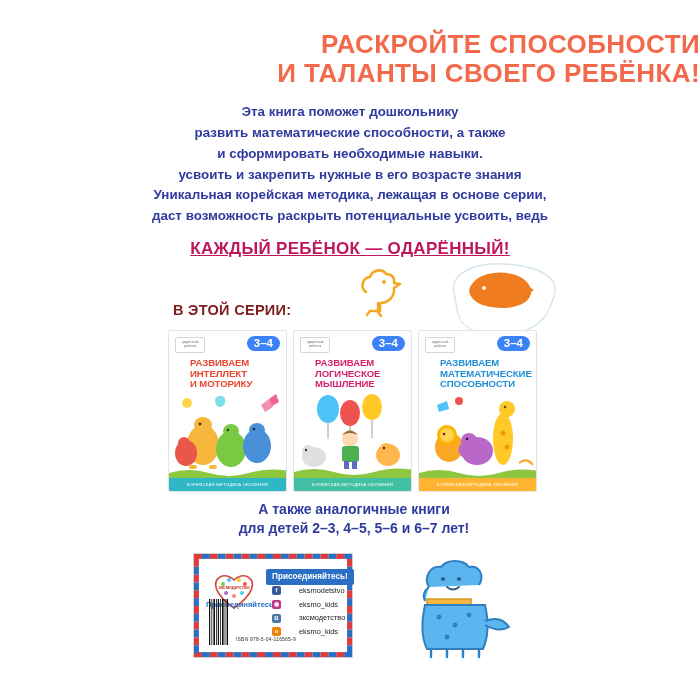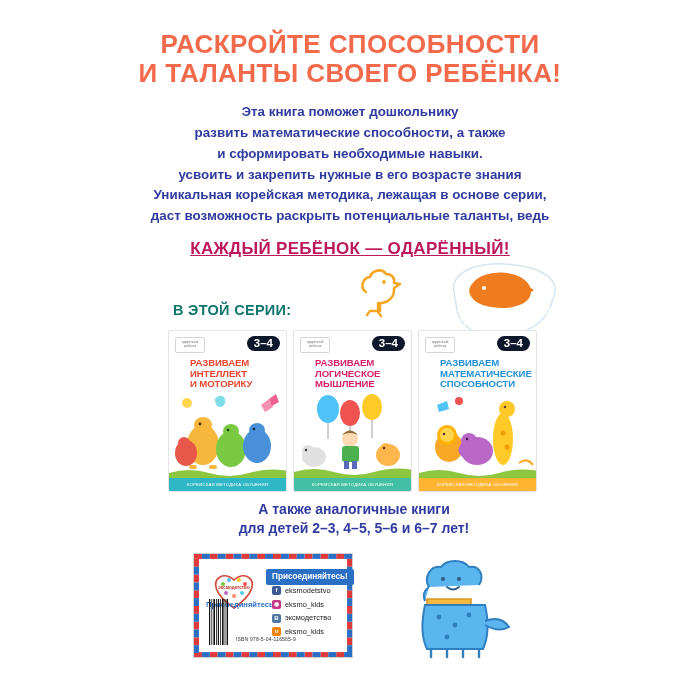--- a/index.html
+++ b/index.html
@@ -8,21 +8,21 @@
     width:700px; height:700px;
     background:#ffffff;
     font-family:"Liberation Sans", sans-serif;
     overflow:hidden;
     position:relative;
   }
   .page { position:relative; width:700px; height:700px; }
 
   
   .headline {
-    text-align:center;
+    text-align:right;
     color:#f26a4b;
     font-weight:bold;
     font-size:26px;
     line-height:1.12;
     letter-spacing:0.4px;
     padding-top:30px;
   }
   .headline div { white-space:nowrap; }
 
   
@@ -44,21 +44,21 @@
     font-size:17px;
     letter-spacing:0.3px;
     margin-top:12px;
     text-decoration:underline;
   }
 
   
   .series-label {
     position:absolute;
     left:173px; top:302px;
-    color:#0f766e;
+    color:#7f1d1d;
     font-weight:bold;
     font-size:14.5px;
     letter-spacing:0.3px;
     text-align:center;
   }
 
   .covers { position:absolute; left:168px; top:330px; width:370px; height:165px; display:flex; gap:6px; }
   .cover {
     width:119px; height:162px;
     border:1px solid #e4e4e4;
@@ -71,21 +71,21 @@
     position:absolute; left:6px; top:6px;
     width:30px; height:16px;
     border:1px solid #d5d5d5;
     border-radius:2px;
     font-size:3.4px; color:#777; text-align:center;
     line-height:1.25; padding-top:2px;
     letter-spacing:-0.1px;
   }
   .cover .age {
     position:absolute; right:6px; top:5px;
-    background:#0f172a; color:#fff;
+    background:#3b82f6; color:#fff;
     font-weight:bold; font-size:11.5px;
     border-radius:9px; padding:1px 7px 2px 7px;
   }
   .cover .ctitle {
     position:absolute; left:7px; top:27px; right:6px;
     font-weight:bold; font-size:9.6px; line-height:1.12;
     letter-spacing:-0.1px;
   }
   .cover .ctitle span { display:block;padding-left:14px; }
   .c1 .ctitle { color:#e8472f; }
@@ -142,21 +142,21 @@
     white-space:nowrap;
   }
   .join-left {
     position:absolute; left:12px; top:46px;
     color:#2b6fc4; font-weight:bold; font-size:7.6px;
   }
   .socials {
     position:absolute; left:78px; top:30px;
     font-size:7.4px; color:#222; line-height:1.85;
   }
-  .socials .row { display:flex; align-items:center; gap:4px; }
+  .socials .row { display:flex; align-items:center; gap:18px; }
   .sic {
     width:9px; height:9px; border-radius:2px;
     background:#3b5998; color:#fff;
     font-size:6px; line-height:9px; text-align:center; font-weight:bold;
   }
   .sic.ig { background:#c13584; }
   .sic.vk { background:#4c75a3; }
   .sic.ok { background:#ee8208; }
   .isbn {
     position:absolute; left:42px; bottom:15px;
@@ -185,21 +185,21 @@
     <div>РАСКРОЙТЕ СПОСОБНОСТИ</div>
     <div>И ТАЛАНТЫ СВОЕГО РЕБЁНКА!</div>
   </div>
 
   <div class="body-copy">
     <div>Эта книга поможет дошкольнику</div>
     <div>развить математические способности, а также</div>
     <div>и сформировать необходимые навыки.</div>
     <div>усвоить и закрепить нужные в его возрасте знания</div>
     <div>Уникальная корейская методика, лежащая в основе серии,</div>
-    <div>даст возможность раскрыть потенциальные таланты, ведь</div>
+    <div>даст возможность раскрыть потенциальные усвоить, ведь</div>
   </div>
 
   <div class="tagline">КАЖДЫЙ РЕБЁНОК — ОДАРЁННЫЙ!</div>
 
   <div class="series-label">В ЭТОЙ СЕРИИ:</div>
 
   <div class="duck">
     <svg viewBox="0 0 58 62" width="58" height="62">
       <path d="M14 30 c-6 -4 -4 -14 4 -15 c2 -7 12 -9 16 -3 c6 0 9 4 8 9 l6 1 -6 4 c1 9 -6 15 -14 15 l0 8" fill="none" stroke="#f5a623" stroke-width="2.6" stroke-linejoin="round" stroke-linecap="round"></path>
       <circle cx="32" cy="20" r="1.9" fill="#f5a623"></circle>

